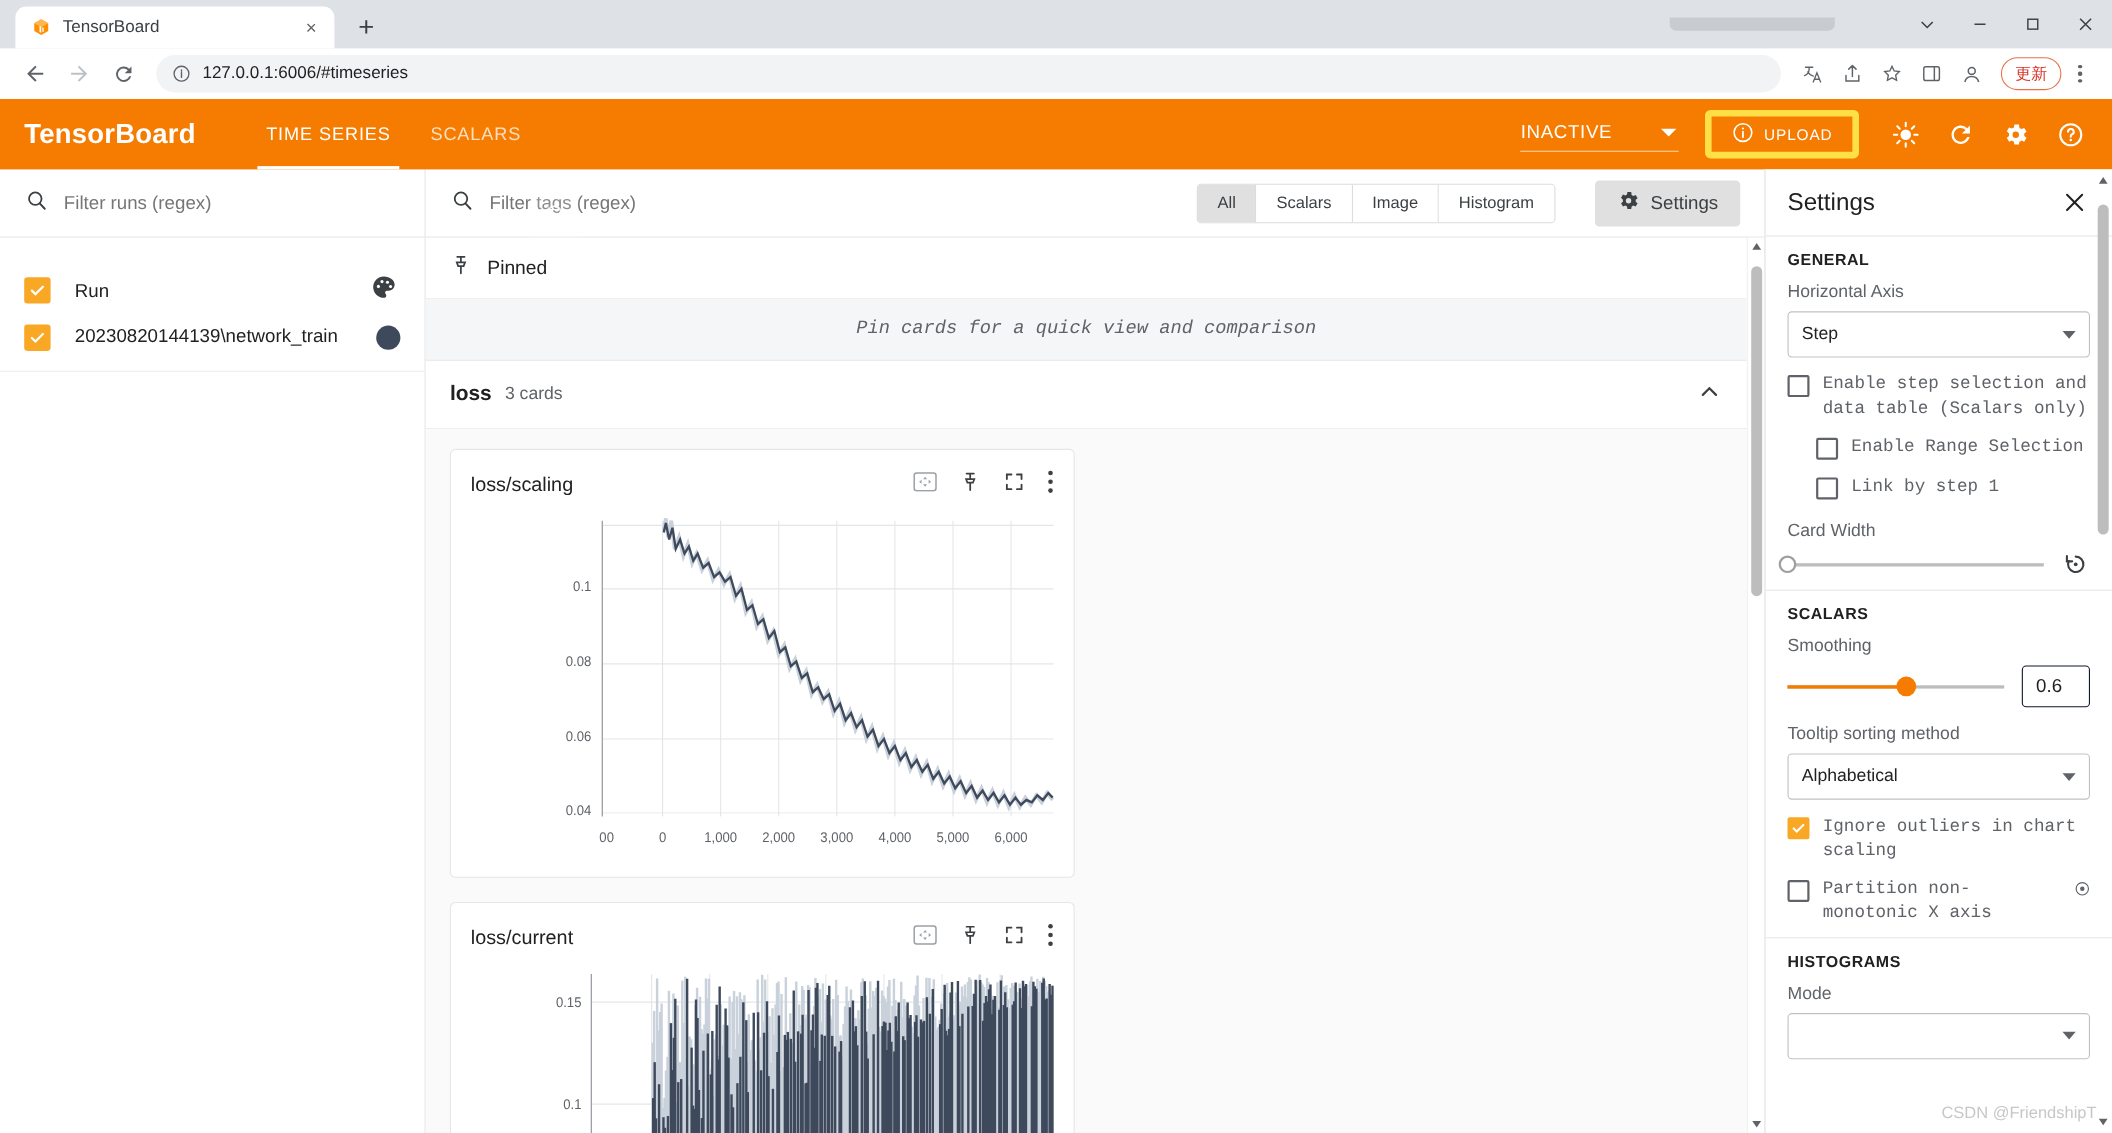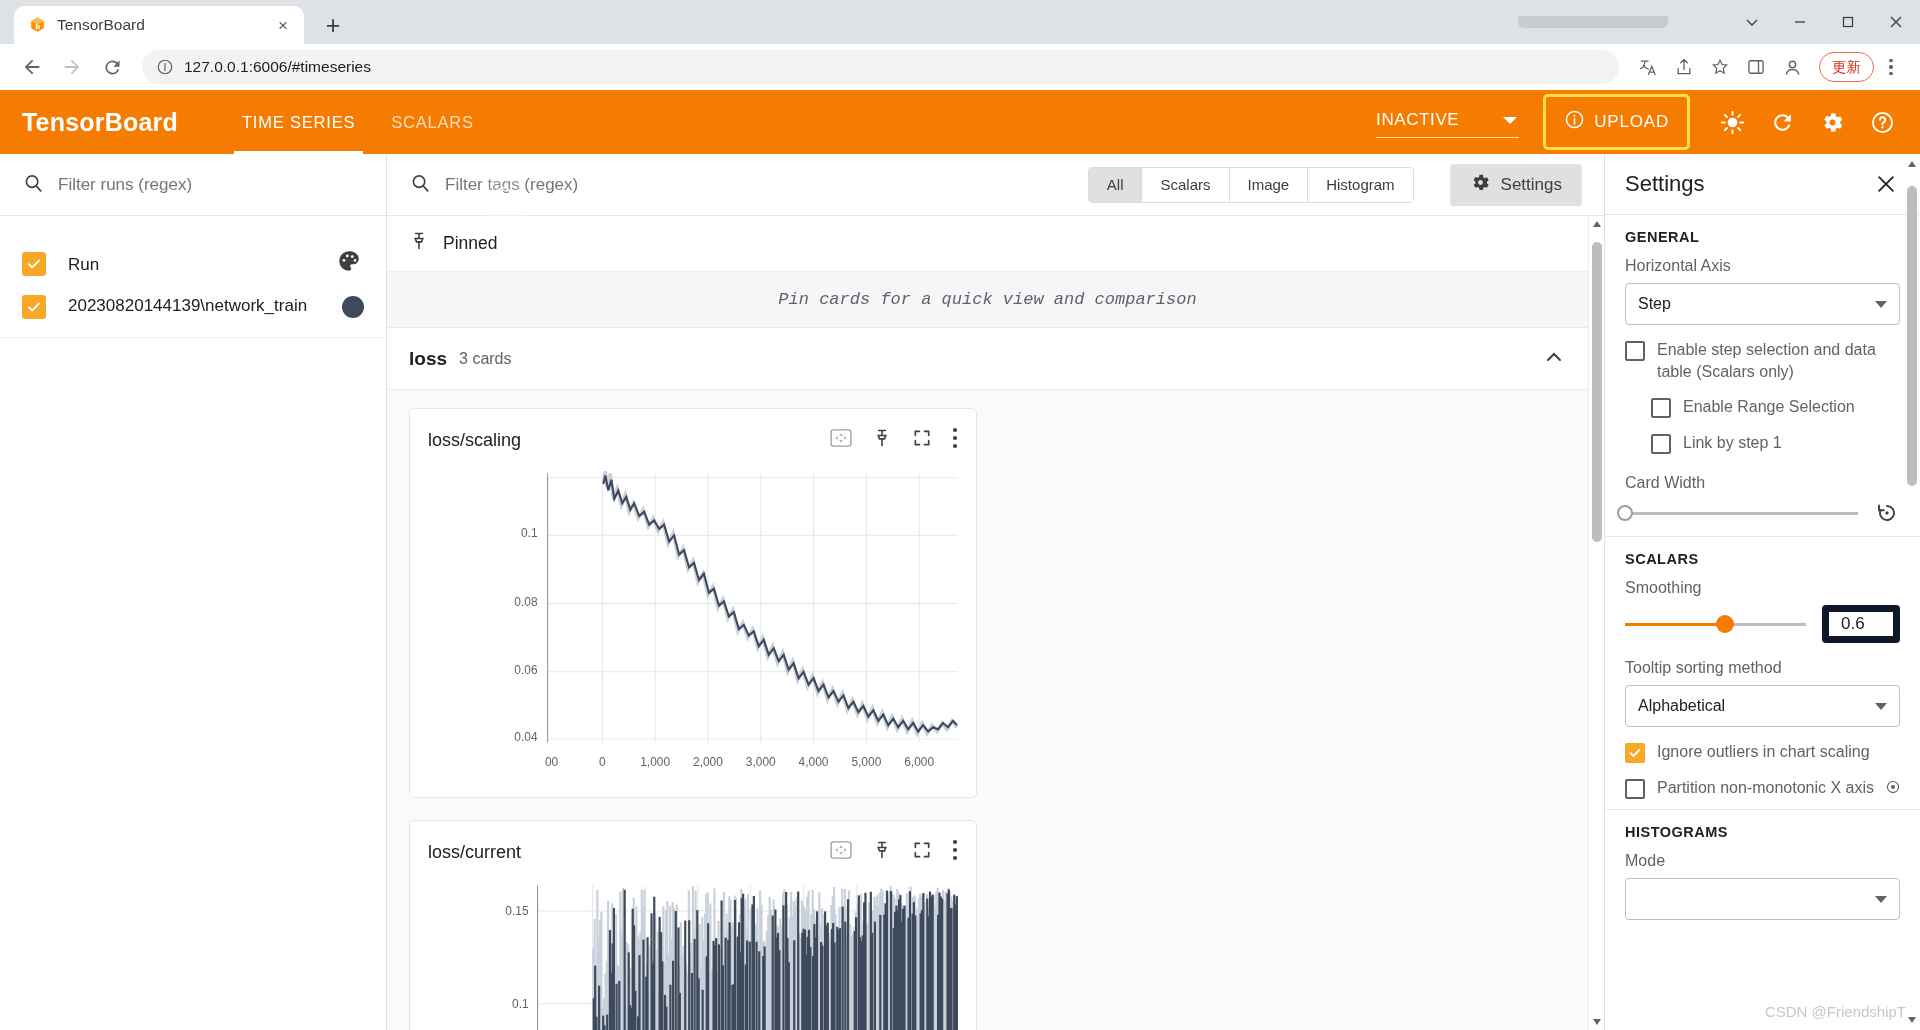--- a/index.html
+++ b/index.html
@@ -69,22 +69,22 @@
     display: flex; align-items: center; justify-content: center; color: rgba(255,255,255,.85);
   }
   .tb-right { margin-left: auto; display: flex; align-items: center; gap: 6px; }
   .inactive-select {
     color: #fff; font-size: 17px; letter-spacing: .6px; display: flex; align-items: center;
     gap: 44px; border-bottom: 1px solid rgba(255,255,255,.7); padding: 4px 2px 7px 0; margin-right: 18px;
   }
   .caret-down { width: 0; height: 0; border-left: 7px solid transparent; border-right: 7px solid transparent;
                 border-top: 7px solid #fff; }
   .upload-btn {
-    height: 56px; border: 3px solid #fde047; border-radius: 5px; color: #fff;
-    display: flex; align-items: center; gap: 9px; padding: 0 18px; font-size: 17px;
+    height: 44px; border: 6px solid #fde047; border-radius: 5px; color: #fff;
+    display: flex; align-items: center; gap: 9px; padding: 0 18px; font-size: 14px;
     letter-spacing: .8px; font-weight: 500; margin-right: 14px;
   }
   .hdr-icon { width: 44px; height: 44px; display: flex; align-items: center; justify-content: center; color: #fff; }
 
   
   .body-wrap { display: flex; height: calc(1030px - 44px - 46px - 64px); }
 
   
   .sidebar { width: 387px; flex: 0 0 387px; border-right: 1px solid #e0e0e0; background: #fff; }
   .filter-row { height: 62px; display: flex; align-items: center; gap: 14px; padding: 0 22px;
@@ -156,34 +156,34 @@
   .sp-divider { height: 1px; background: #e6e6e6; }
   .sp-section { padding: 14px 20px 10px 20px; }
   .sp-caption { font-size: 14.5px; font-weight: 700; color: #212121; letter-spacing: .5px; margin-bottom: 12px; }
   .sp-label { font-size: 16px; color: #5f6368; margin-bottom: 8px; }
   .sp-select {
     height: 42px; border: 1px solid #bdc1c6; border-radius: 4px; display: flex; align-items: center;
     padding: 0 12px; font-size: 16px; color: #212121;
   }
   .sp-select .caret { margin-left: auto; width: 0; height: 0; border-left: 6px solid transparent;
                       border-right: 6px solid transparent; border-top: 7px solid #5f6368; }
-  .sp-check { display: flex; align-items: flex-start; gap: 12px; margin-top: 14px; }
+  .sp-check { display: flex; align-items: flex-start; gap: 12px; margin-top: 14px; font-family: Liberation Mono, monospace; }
   .sp-check .box { width: 20px; height: 20px; border: 2px solid #5f6368; border-radius: 2px; flex: 0 0 auto; margin-top: 2px; }
   .sp-check .box.on { background: #f9a825; border-color: #f9a825; display: flex; align-items: center; justify-content: center; }
   .sp-check .txt { font-size: 16px; color: #5f6368; line-height: 1.35; }
   .sp-check.indent { margin-left: 26px; }
   .slider-row { display: flex; align-items: center; gap: 16px; margin-top: 8px; }
   .track { flex: 1 1 auto; height: 3px; background: #bdbdbd; position: relative; }
   .track .fill { position: absolute; left: 0; top: 0; bottom: 0; background: #f57c00; }
   .knob { width: 16px; height: 16px; border-radius: 50%; position: absolute; top: -6.5px; transform: translateX(-50%); }
   .knob.hollow { border: 2px solid #9e9e9e; background: #fff; }
   .knob.solid { background: #f57c00; width: 18px; height: 18px; top: -7.5px; }
   .reset-icon { color: #3c4043; width: 26px; height: 26px; display: flex; align-items: center; justify-content: center; }
   .num-box {
-    width: 78px; height: 38px; border: 7px solid #0f172a; border-radius: 4px; display: flex;
+    width: 62px; height: 38px; border: 1px solid #0f172a; border-radius: 4px; display: flex;
     align-items: center; padding: 0 12px; font-size: 17px; color: #212121;
   }
   .sp-scroll { position: absolute; right: 2px; top: 6px; width: 12px; bottom: 6px; }
   .sp-scroll .bar { position: absolute; left: 1px; width: 10px; background: #bdbdbd; border-radius: 5px; top: 26px; height: 300px; }
   .sp-scroll .arrow { color: #5f6368; display: flex; justify-content: center; }
   .watermark { position: absolute; right: 14px; bottom: 10px; font-size: 15px; color: #c7c7c7; }
 
   
   .c-scroll { position: absolute; right: 0; top: 0; bottom: 0; width: 16px; background: #fff; border-left: 1px solid #f0f0f0; }
   .c-scroll .bar { position: absolute; left: 3px; width: 10px; background: #bdbdbd; border-radius: 5px; top: 26px; height: 300px; }

